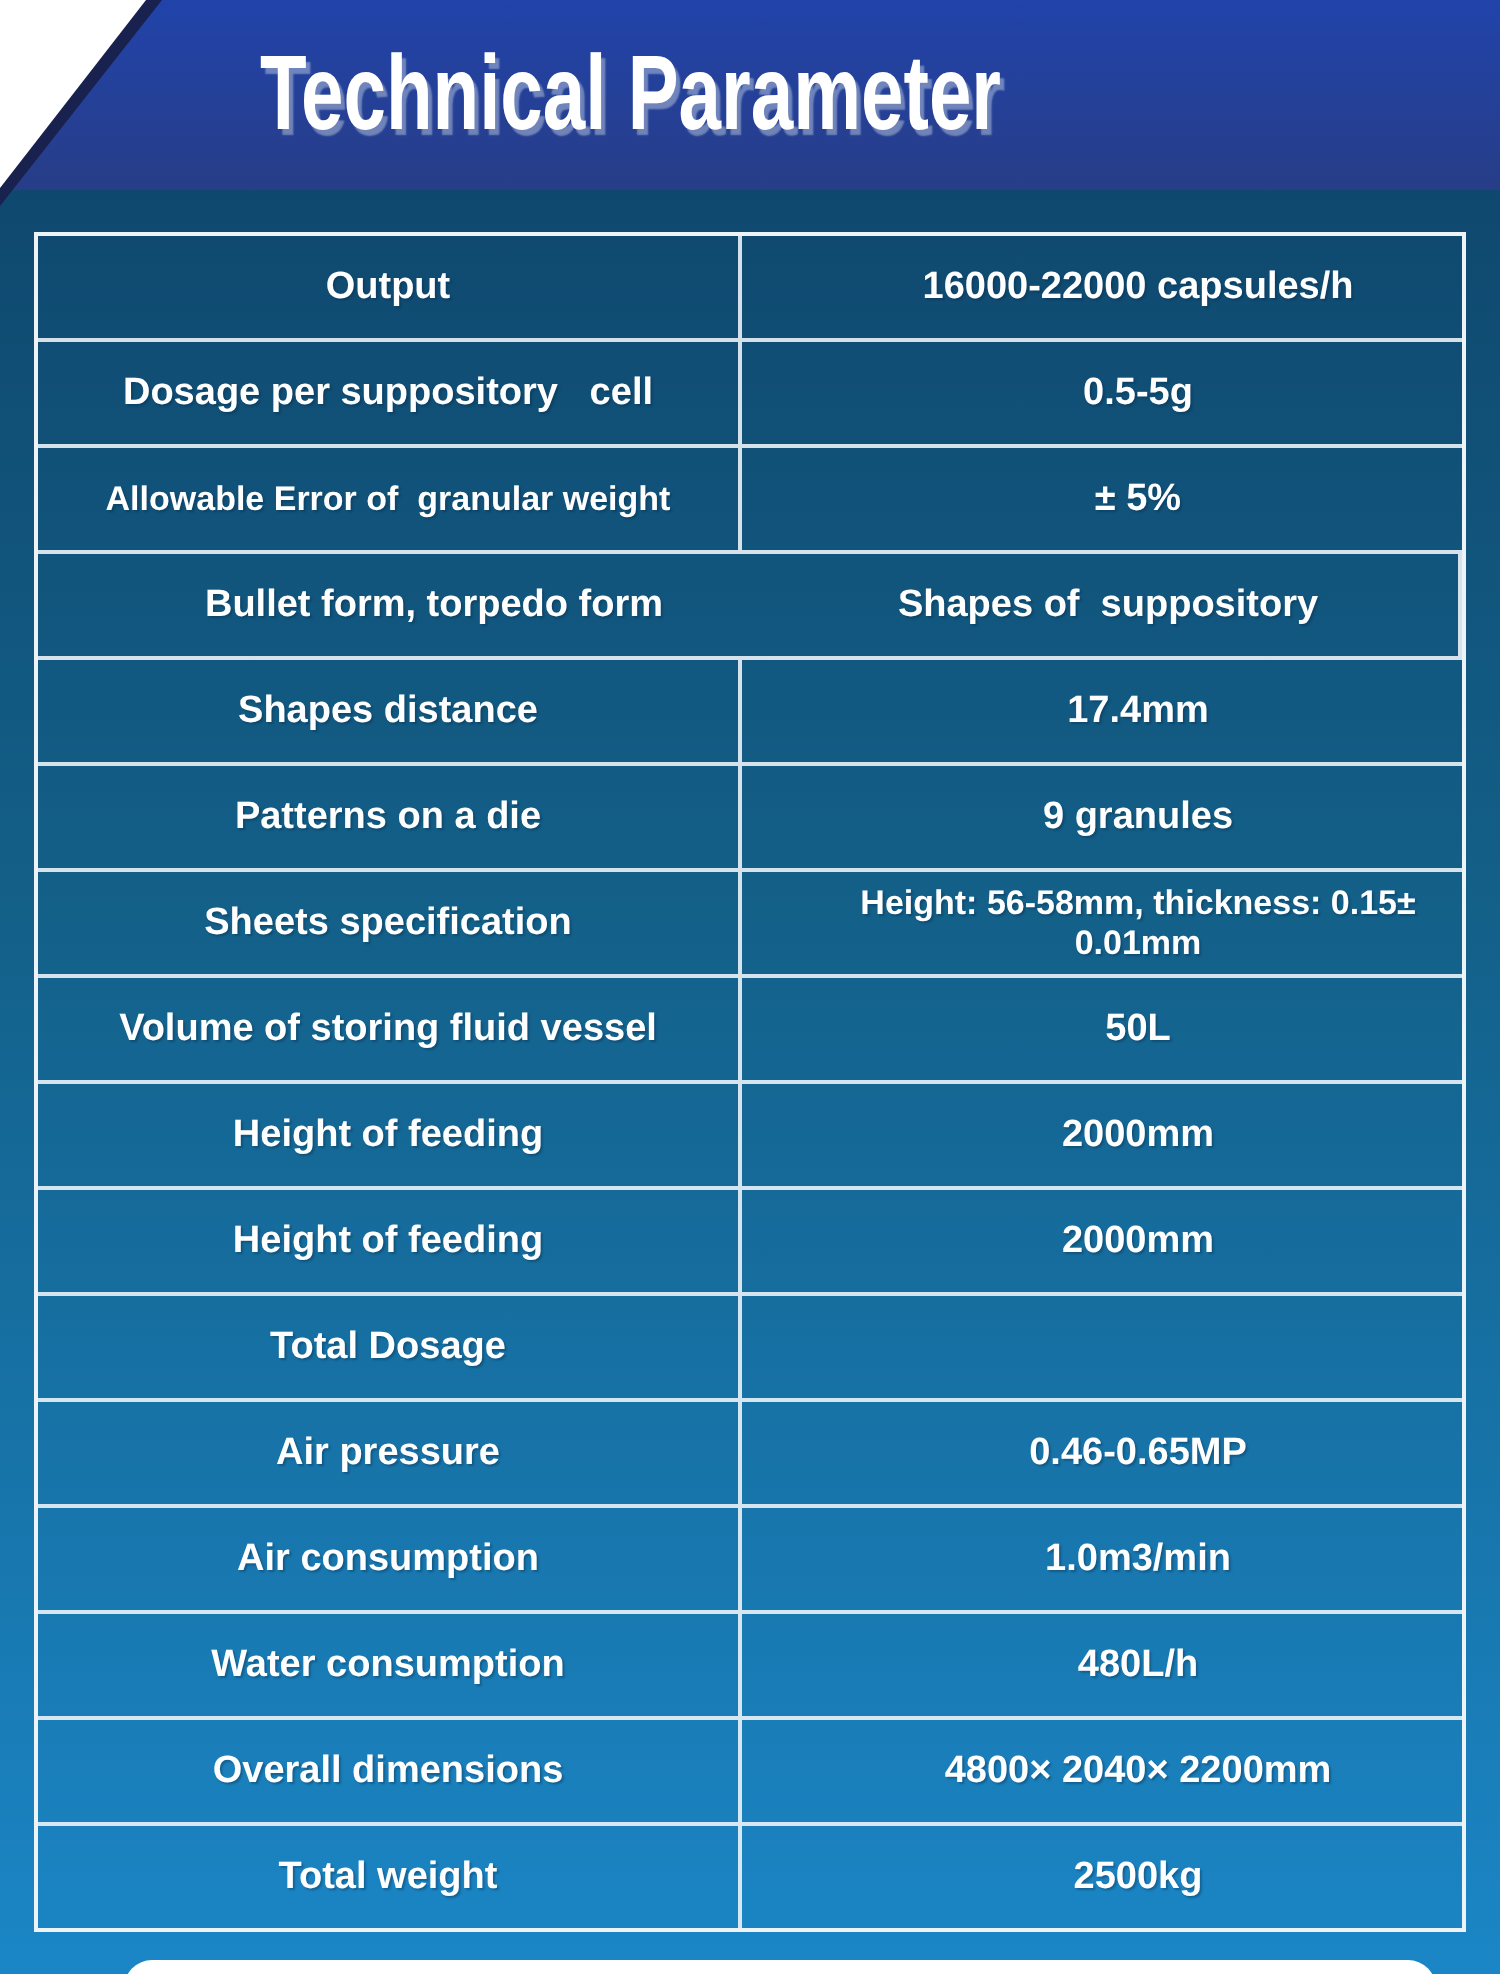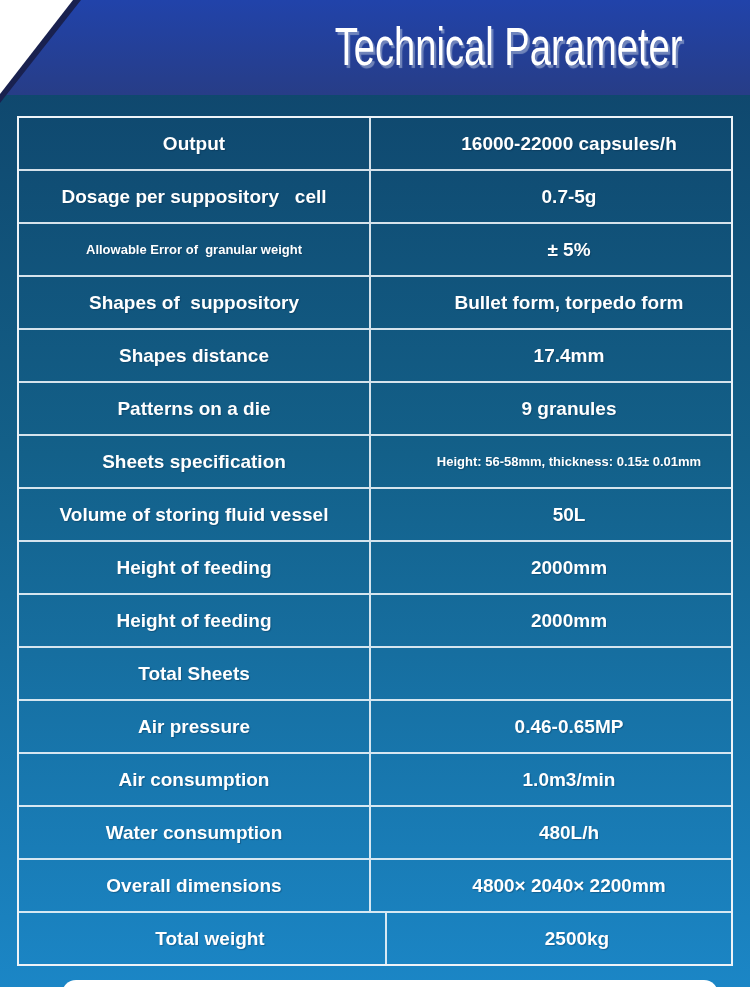--- a/index.html
+++ b/index.html
@@ -25,23 +25,23 @@
   .wedge{
     position:absolute;top:0;left:0;
     width:73px;height:94px;
     background:#ffffff;
     clip-path:polygon(0 0,100% 0,0 100%);
   }
   .title{
     position:absolute;top:50%;left:0;width:100%;margin:0;
     transform:translateY(-52%);
     padding-left:58px;box-sizing:border-box;
-    text-align:right;
+    text-align:left;
     color:#ffffff;
-    font-size:53px;font-weight:400;line-height:1;
+    font-size:53px;font-weight:700;line-height:1;
     white-space:nowrap;
   }
   .title .condense{
     display:inline-block;
     transform:scaleX(0.72);
     transform-origin:center;
     letter-spacing:0px;
     text-shadow:3px 3px 1px rgba(175,190,216,0.55);
   }
   
@@ -49,31 +49,31 @@
     position:absolute;left:17px;top:116px;
     width:716px;height:850px;
     box-sizing:border-box;
     border:2px solid #eef3f8;
     display:flex;flex-direction:column;
   }
   .spec-row{
     flex:1;display:flex;min-height:0;
     border-bottom:2px solid rgba(240,246,251,0.88);
   }
-  .spec-row:last-child{border-bottom:none;padding-left:16px;}
+  .spec-row:last-child{border-bottom:none;}
   .cell{
     display:flex;align-items:center;justify-content:center;
     color:#ffffff;font-weight:bold;font-size:19px;
     white-space:pre-wrap;text-align:center;
     padding:0 6px;box-sizing:border-box;
     text-shadow:1px 1px 1px rgba(10,40,70,0.35);
   }
   .cell.label{width:352px;border-right:2px solid rgba(240,246,251,0.88);}
   .cell.value{flex:1;margin-left:36px;}
-  .cell.small{font-size:13px;}
+  .cell.small{font-size:17px;}
   
   .bottom-bar{
     position:absolute;left:62px;top:980px;
     width:656px;height:30px;
     background:#ffffff;
     border-radius:14px 14px 0 0;
   }
 </style>
 </head>
 <body>
@@ -86,29 +86,29 @@
     <h1 class="title"><span class="condense">Technical Parameter</span></h1>
   </div>
 
   <div class="spec-table" id="spec-table">
       <div class="spec-row">
         <div class="cell label">Output</div>
         <div class="cell value">16000-22000 capsules/h</div>
       </div>
       <div class="spec-row">
         <div class="cell label">Dosage per suppository   cell</div>
-        <div class="cell value">0.7-5g</div>
+        <div class="cell value">0.5-5g</div>
       </div>
       <div class="spec-row">
         <div class="cell label small">Allowable Error of  granular weight</div>
         <div class="cell value">± 5%</div>
       </div>
       <div class="spec-row">
+        <div class="cell value">Bullet form, torpedo form</div>
         <div class="cell label">Shapes of  suppository</div>
-        <div class="cell value">Bullet form, torpedo form</div>
       </div>
       <div class="spec-row">
         <div class="cell label">Shapes distance</div>
         <div class="cell value">17.4mm</div>
       </div>
       <div class="spec-row">
         <div class="cell label">Patterns on a die</div>
         <div class="cell value">9 granules</div>
       </div>
       <div class="spec-row">
@@ -121,21 +121,21 @@
       </div>
       <div class="spec-row">
         <div class="cell label">Height of feeding</div>
         <div class="cell value">2000mm</div>
       </div>
       <div class="spec-row">
         <div class="cell label">Height of feeding</div>
         <div class="cell value">2000mm</div>
       </div>
       <div class="spec-row">
-        <div class="cell label">Total Sheets</div>
+        <div class="cell label">Total Dosage</div>
       </div>
       <div class="spec-row">
         <div class="cell label">Air pressure</div>
         <div class="cell value">0.46-0.65MP</div>
       </div>
       <div class="spec-row">
         <div class="cell label">Air consumption</div>
         <div class="cell value">1.0m3/min</div>
       </div>
       <div class="spec-row">

